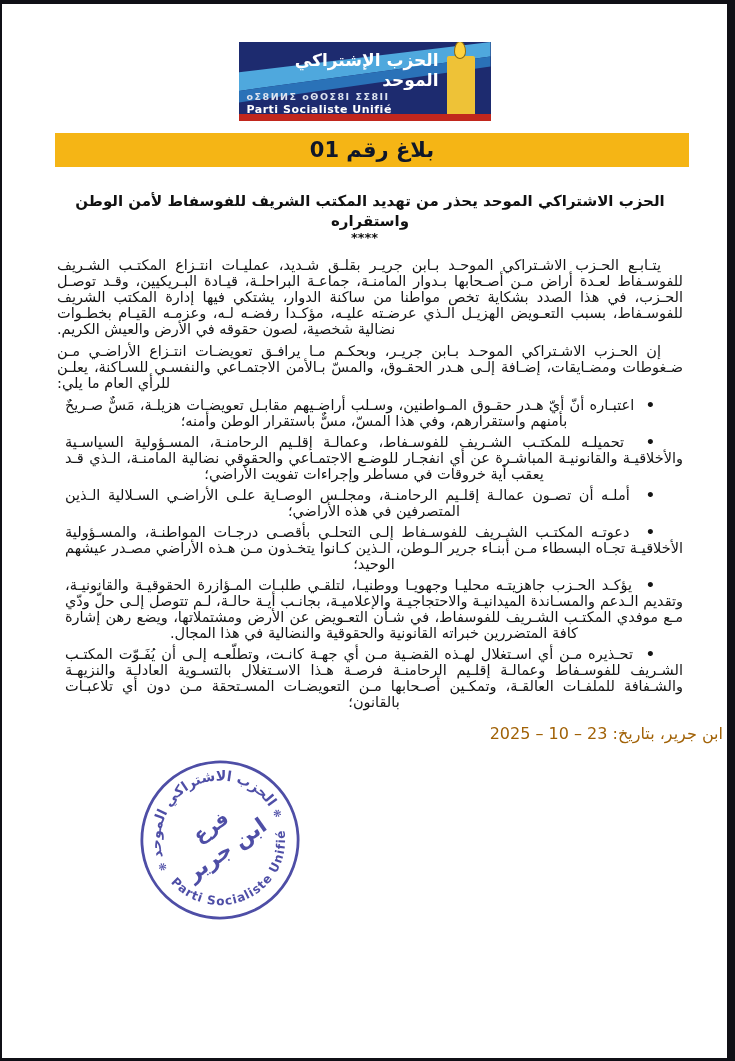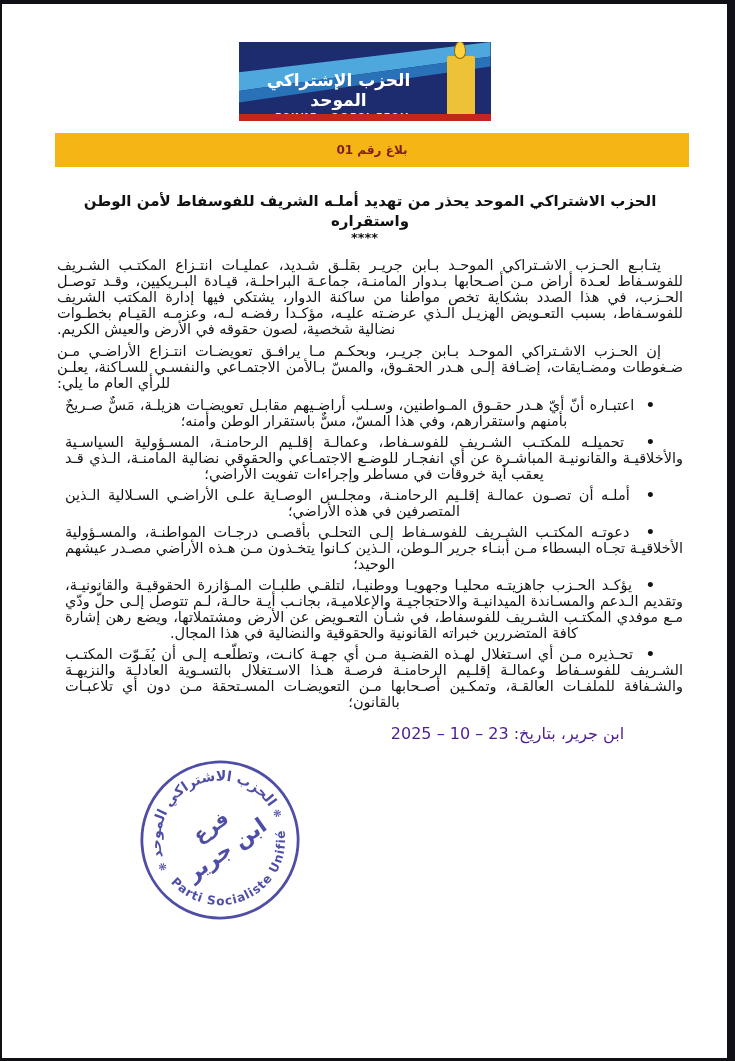--- a/index.html
+++ b/index.html
@@ -15,47 +15,47 @@
     background:#ffffff;
     overflow:hidden;
   }
   
   .logo-wrap{width:252px;margin:38px auto 0 auto;position:relative;}
   .logo{position:relative;width:252px;height:72px;background:#1d2b6f;overflow:hidden;}
   .logo .stripe1{position:absolute;inset:0;background:#4fa8dd;
     clip-path:polygon(0 42%,100% 0,100% 20%,0 68%);}
   .logo .stripe2{position:absolute;inset:0;background:#2a72b8;
     clip-path:polygon(0 68%,100% 20%,100% 34%,0 84%);}
-  .logo-text{position:absolute;left:0;right:52px;top:8px;text-align:center;z-index:3;margin-top:20px;}
+  .logo-text{position:absolute;left:8px;right:52px;top:8px;z-index:3;}
   .logo-ar{color:#ffffff;font-weight:bold;font-size:17px;line-height:20px;direction:rtl;}
   .logo-tif{color:#dde4f0;font-size:9.5px;letter-spacing:1.5px;line-height:13px;font-weight:bold;}
   .logo-fr{color:#ffffff;font-size:11px;font-weight:bold;line-height:13px;letter-spacing:.5px;}
   .candle{position:absolute;right:16px;top:14px;width:28px;height:58px;
     background:#eec237;z-index:2;border-radius:2px 2px 0 0;}
   .flame{position:absolute;right:25px;top:-1px;width:10px;height:16px;
     background:#ffd23e;border:1.5px solid #8a6a10;border-radius:50% 50% 50% 50%/60% 60% 40% 40%;z-index:4;}
   .redbar{width:252px;height:7px;background:#c1271d;}
   
   .banner{margin:12px 38px 0 53px;height:34px;background:#f5b515;
     display:flex;align-items:center;justify-content:center;}
-  .banner-text{color:#7f1d1d;font-weight:bold;font-size:12px;direction:rtl;}
+  .banner-text{color:#0f172a;font-weight:bold;font-size:21px;direction:rtl;}
   
   .title{margin:24px 44px 0 55px;text-align:center;font-weight:bold;
     font-size:15px;color:#111;direction:rtl;line-height:20px;}
   .stars{text-align:center;font-weight:bold;font-size:13px;color:#111;line-height:14px;}
   
   .body-text{margin:12px 44px 0 55px;color:#141414;font-size:14.5px;line-height:16px;}
   .para{direction:rtl;text-align:justify;text-align-last:left;text-indent:22px;margin:0 0 6px 0;}
   .bullets{margin-top:6px;}
   .bullet{direction:rtl;text-align:justify;text-align-last:center;
     text-indent:28px;margin:0 0 5px 8px;}
   .bullet::before{content:"\2022\00A0\00A0";font-weight:bold;}
   
   .date-line{direction:rtl;margin:14px 4px 0 0;padding-left:290px;
-    text-align:center;font-size:16px;color:#4c1d95;}
+    font-size:16px;color:#a16207;}
   
   .stamp{width:196px;height:186px;margin:4px 0 0 120px;opacity:.92;}
 </style>
 </head>
 <body>
 
 <div class="page">
 
   
   <div class="logo-wrap">
@@ -72,21 +72,21 @@
     </div>
     <div class="redbar"></div>
   </div>
 
   
   <div class="banner">
     <span class="banner-text">بلاغ رقم 01</span>
   </div>
 
   
-  <div class="title">الحزب الاشتراكي الموحد يحذر من تهديد أملـه الشريف للفوسفاط لأمن الوطن واستقراره</div>
+  <div class="title">الحزب الاشتراكي الموحد يحذر من تهديد المكتب الشريف للفوسفاط لأمن الوطن واستقراره</div>
   <div class="stars">****</div>
 
   
   <div class="body-text">
     <div class="para">يتـابـع الحـزب الاشـتراكي الموحـد بـابن جريـر بقلـق شـديد، عمليـات انتـزاع المكتـب الشـريف للفوسـفاط لعـدة أراض مـن أصـحابها بـدوار المامنـة، جماعـة البراحلـة، قيـادة البـريكيين، وقـد توصـل الحـزب، في هذا الصدد بشكاية تخص مواطنا من ساكنة الدوار، يشتكي فيها إدارة المكتب الشريف للفوسـفاط، بسبب التعـويض الهزيـل الـذي عرضـته عليـه، مؤكـدا رفضـه لـه، وعزمـه القيـام بخطـوات نضالية شخصية، لصون حقوقه في الأرض والعيش الكريم.</div>
     <div class="para">إن الحـزب الاشـتراكي الموحـد بـابن جريـر، وبحكـم مـا يرافـق تعويضـات انتـزاع الأراضـي مـن ضـغوطات ومضـايقات، إضـافة إلـى هـدر الحقـوق، والمسّ بـالأمن الاجتمـاعي والنفسـي للسـاكنة، يعلـن للرأي العام ما يلي:</div>
 
     <div class="bullets">
       <div class="bullet">اعتبـاره أنّ أيّ هـدر حقـوق المـواطنين، وسـلب أراضـيهم مقابـل تعويضـات هزيلـة، مَسٌّ صـريحٌ بأمنهم واستقرارهم، وفي هذا المسّ، مسٌّ باستقرار الوطن وأمنه؛</div>
       <div class="bullet">تحميلـه للمكتـب الشـريف للفوسـفاط، وعمالـة إقلـيم الرحامنـة، المسـؤولية السياسـية والأخلاقيـة والقانونيـة المباشـرة عن أي انفجـار للوضـع الاجتمـاعي والحقوقي نضالية المامنـة، الـذي قـد يعقب أية خروقات في مساطر وإجراءات تفويت الأراضي؛</div>

